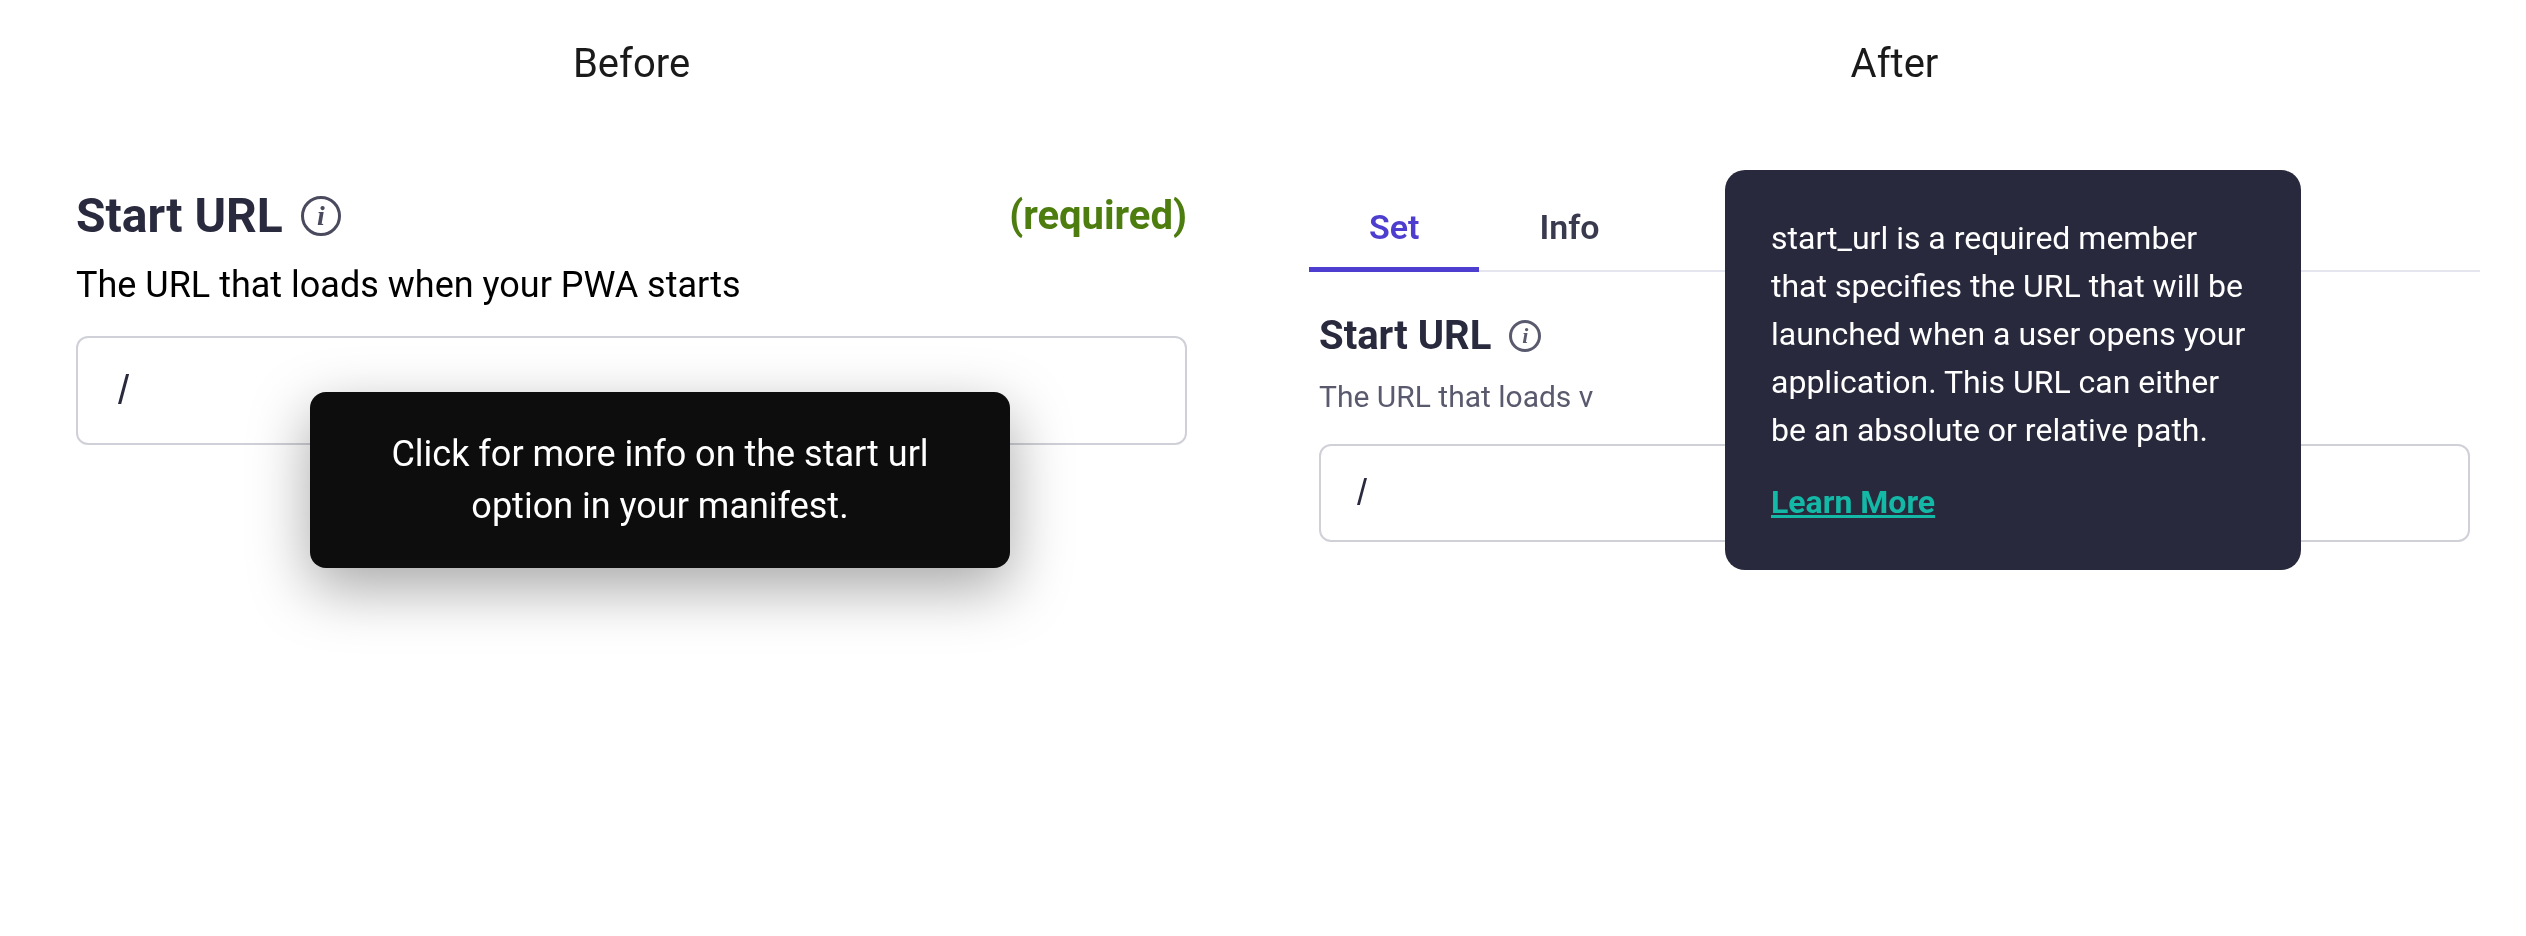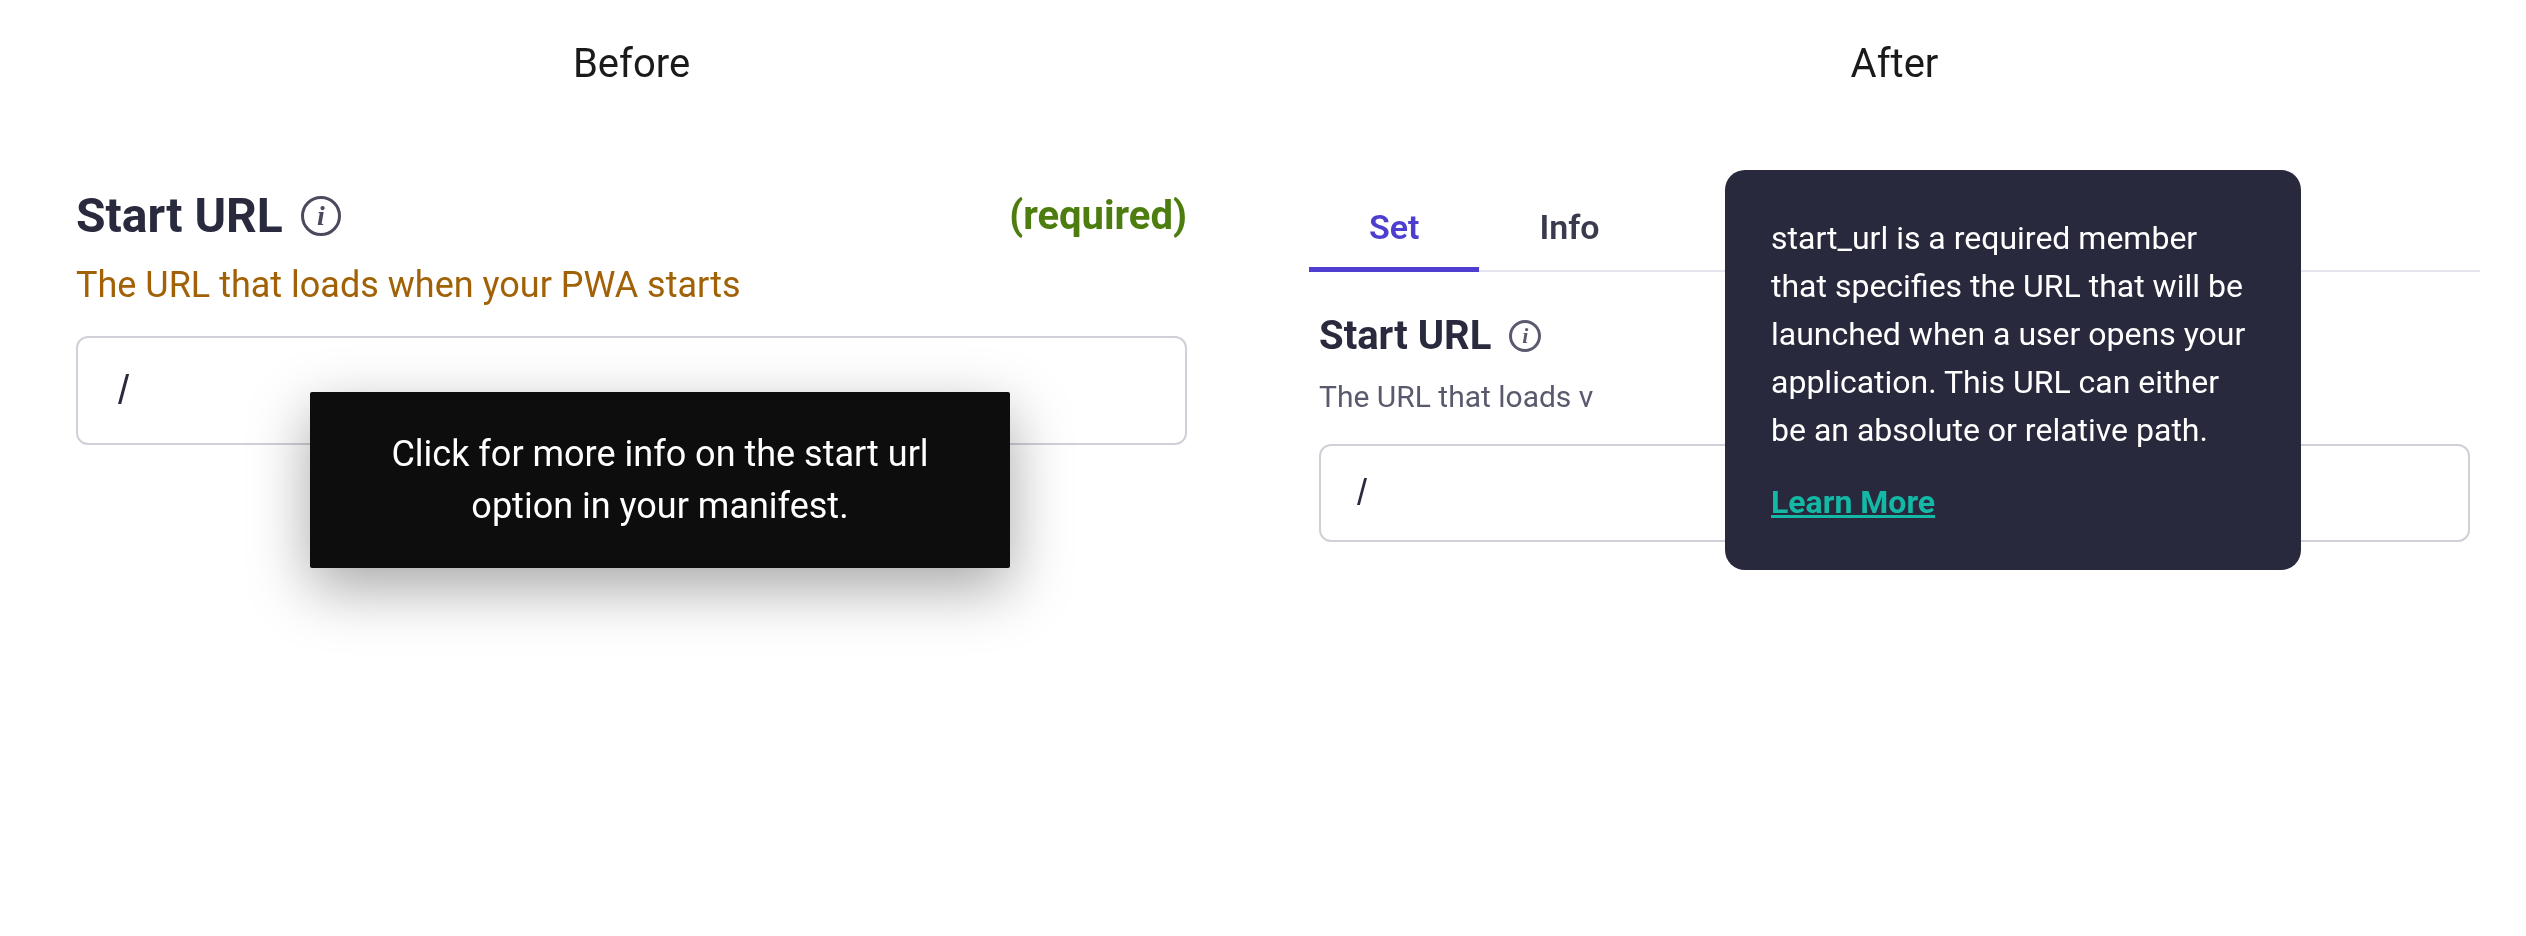--- a/index.html
+++ b/index.html
@@ -85,21 +85,21 @@
       color: #5a5a6f;
       cursor: pointer;
     }
     .required-text {
       font-size: 40px;
       color: #4d7c0f;
       font-weight: 700;
     }
     .helper-text {
       font-size: 36px;
-      color: #a16207;
+      color: #000000;
       margin-bottom: 30px;
     }
     .helper-text-after {
       font-size: 30px;
       color: #5a5a6f;
       margin-bottom: 30px;
     }
     .text-input {
       width: 100%;
       padding: 30px 40px;
@@ -119,21 +119,21 @@
       background: #fff;
     }
     
     .tooltip-before {
       position: absolute;
       top: 392px;
       left: 310px;
       background: #0d0d0d;
       color: #fff;
       padding: 36px 48px;
-      border-radius: 2px;
+      border-radius: 16px;
       font-size: 36px;
       line-height: 1.45;
       max-width: 700px;
       box-shadow: 0 20px 60px rgba(0,0,0,0.35);
       text-align: center;
     }
     
     .after-content {
       padding: 0 40px 0 40px;
       position: relative;

